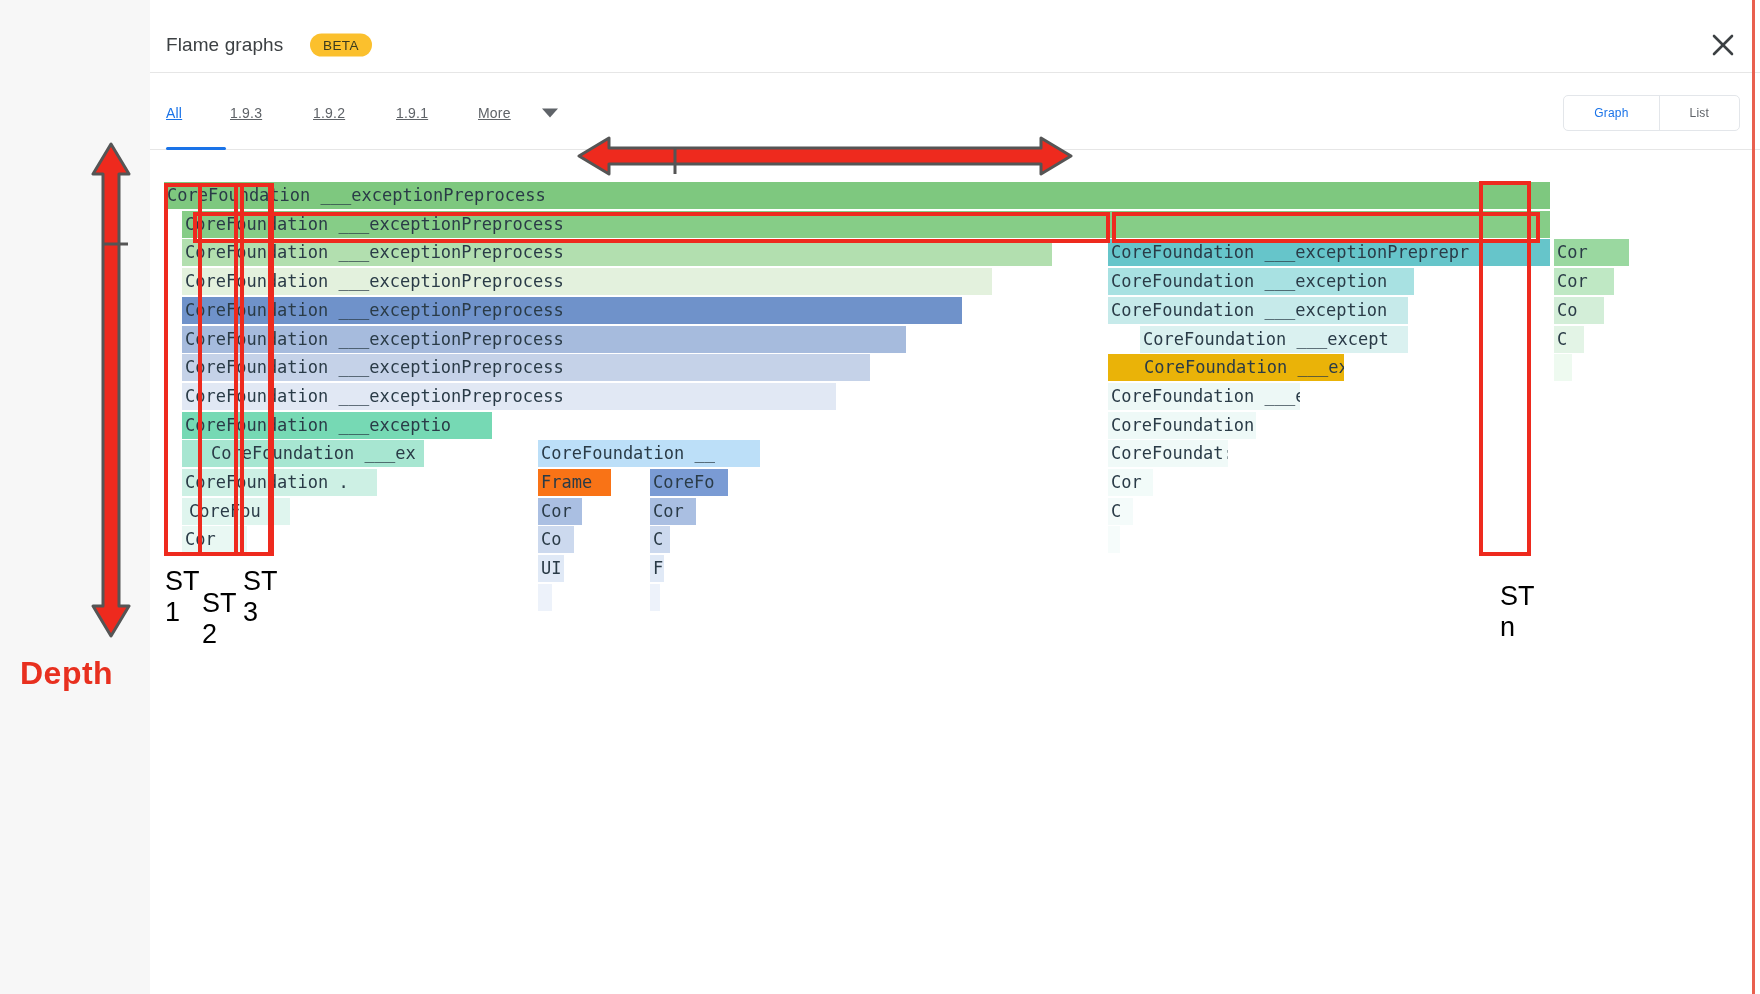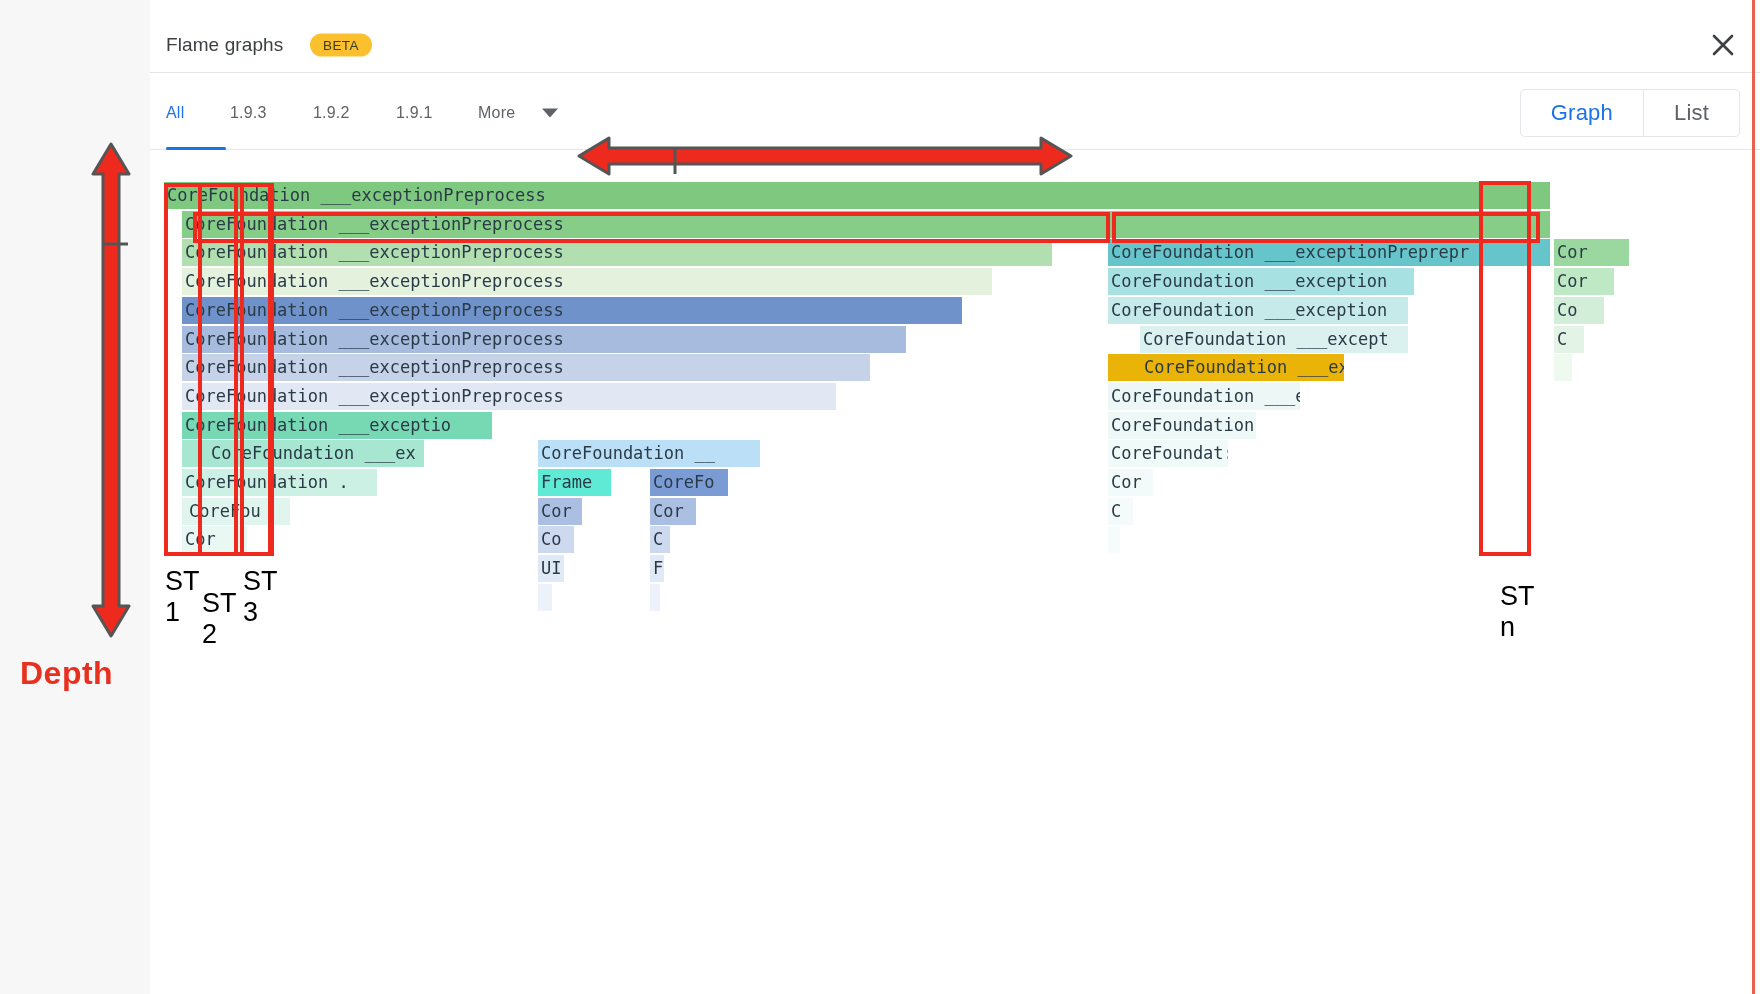--- a/index.html
+++ b/index.html
@@ -33,38 +33,38 @@
     width:30px;height:30px;cursor:pointer;
   }
   .close-btn svg{display:block;}
   
   .tabs-row{
     position:absolute;left:0;top:73px;width:100%;height:77px;
     border-bottom:1px solid #e6e6e6;box-sizing:border-box;
   }
   .tab{
     position:absolute;top:40px;transform:translateY(-50%);
-    font-size:16px;color:#5f6368;cursor:pointer;letter-spacing:.2px;
+    font-size:14px;color:#5f6368;cursor:pointer;letter-spacing:.2px;text-decoration:underline;
   }
   .tab.active{color:#1a73e8;}
   .tab-underline{
     position:absolute;height:3px;background:#1a73e8;top:74px;border-radius:2px;
   }
   .caret{
     position:absolute;top:40px;transform:translateY(-50%);
     width:0;height:0;border-left:8px solid transparent;border-right:8px solid transparent;
     border-top:9px solid #5f6368;cursor:pointer;
   }
   .seg{
     position:absolute;right:20px;top:40px;transform:translateY(-50%);
     display:flex;border:1px solid #e3e6ea;border-radius:5px;overflow:hidden;
     background:#fff;
   }
   .seg div{
-    padding:10px 30px;font-size:22px;color:#5f6368;cursor:pointer;
+    padding:10px 30px;font-size:12px;color:#5f6368;cursor:pointer;
     letter-spacing:.2px;
   }
   .seg div.on{color:#1a73e8;}
   .seg div+div{border-left:1px solid #e3e6ea;}
   
   #flame{position:absolute;left:0;top:150px;width:100%;height:520px;}
   .frm{
     position:absolute;height:27px;box-sizing:border-box;
     font-family:"DejaVu Sans Mono","Liberation Mono",monospace;
     font-size:17px;line-height:27px;color:#2a3b47;
@@ -133,21 +133,21 @@
       <div class="frm" style="left: 958px; width: 236px; top: 204.2px; background: #eab308; padding-left: 36px;">CoreFoundation ___exc</div>
       <div class="frm" style="left: 1404px; width: 18px; top: 204.2px; background: rgb(238, 250, 240);"></div>
       <div class="frm" style="left: 32px; width: 654px; top: 232.9px; background: rgb(225, 232, 244);">CoreFoundation ___exceptionPreprocess</div>
       <div class="frm" style="left: 958px; width: 192px; top: 232.9px; background: rgb(237, 248, 246);">CoreFoundation ___e</div>
       <div class="frm" style="left: 32px; width: 310px; top: 261.6px; background: rgb(118, 217, 180);">CoreFoundation ___exceptio</div>
       <div class="frm" style="left: 958px; width: 148px; top: 261.6px; background: rgb(238, 249, 247);">CoreFoundation _</div>
       <div class="frm" style="left: 32px; width: 242px; top: 290.3px; background: rgb(167, 230, 209); padding-left: 29px;">CoreFoundation ___ex</div>
       <div class="frm" style="left: 388px; width: 222px; top: 290.3px; background: rgb(188, 223, 248);">CoreFoundation __</div>
       <div class="frm" style="left: 958px; width: 120px; top: 290.3px; background: rgb(240, 250, 248);">CoreFoundat:</div>
       <div class="frm" style="left: 32px; width: 195px; top: 319px; background: rgb(205, 240, 228);">CoreFoundation .</div>
-      <div class="frm" style="left: 388px; width: 73px; top: 319px; background: #5eead4;">Frame</div>
+      <div class="frm" style="left: 388px; width: 73px; top: 319px; background: #f97316;">Frame</div>
       <div class="frm" style="left: 500px; width: 78px; top: 319px; background: rgb(122, 155, 212);">CoreFo</div>
       <div class="frm" style="left: 958px; width: 45px; top: 319px; background: rgb(242, 251, 249);">Cor</div>
       <div class="frm" style="left: 32px; width: 108px; top: 347.7px; background: rgb(223, 245, 238); padding-left: 7px;">CoreFou</div>
       <div class="frm" style="left: 388px; width: 44px; top: 347.7px; background: rgb(170, 191, 226);">Cor</div>
       <div class="frm" style="left: 500px; width: 46px; top: 347.7px; background: rgb(170, 191, 226);">Cor</div>
       <div class="frm" style="left: 958px; width: 25px; top: 347.7px; background: rgb(244, 251, 250);">C</div>
       <div class="frm" style="left: 32px; width: 65px; top: 376.4px; background: rgb(233, 248, 243);">Cor</div>
       <div class="frm" style="left: 388px; width: 36px; top: 376.4px; background: rgb(204, 217, 238);">Co</div>
       <div class="frm" style="left: 500px; width: 20px; top: 376.4px; background: rgb(204, 217, 238);">C</div>
       <div class="frm" style="left: 958px; width: 12px; top: 376.4px; background: rgb(246, 252, 251);"></div>

